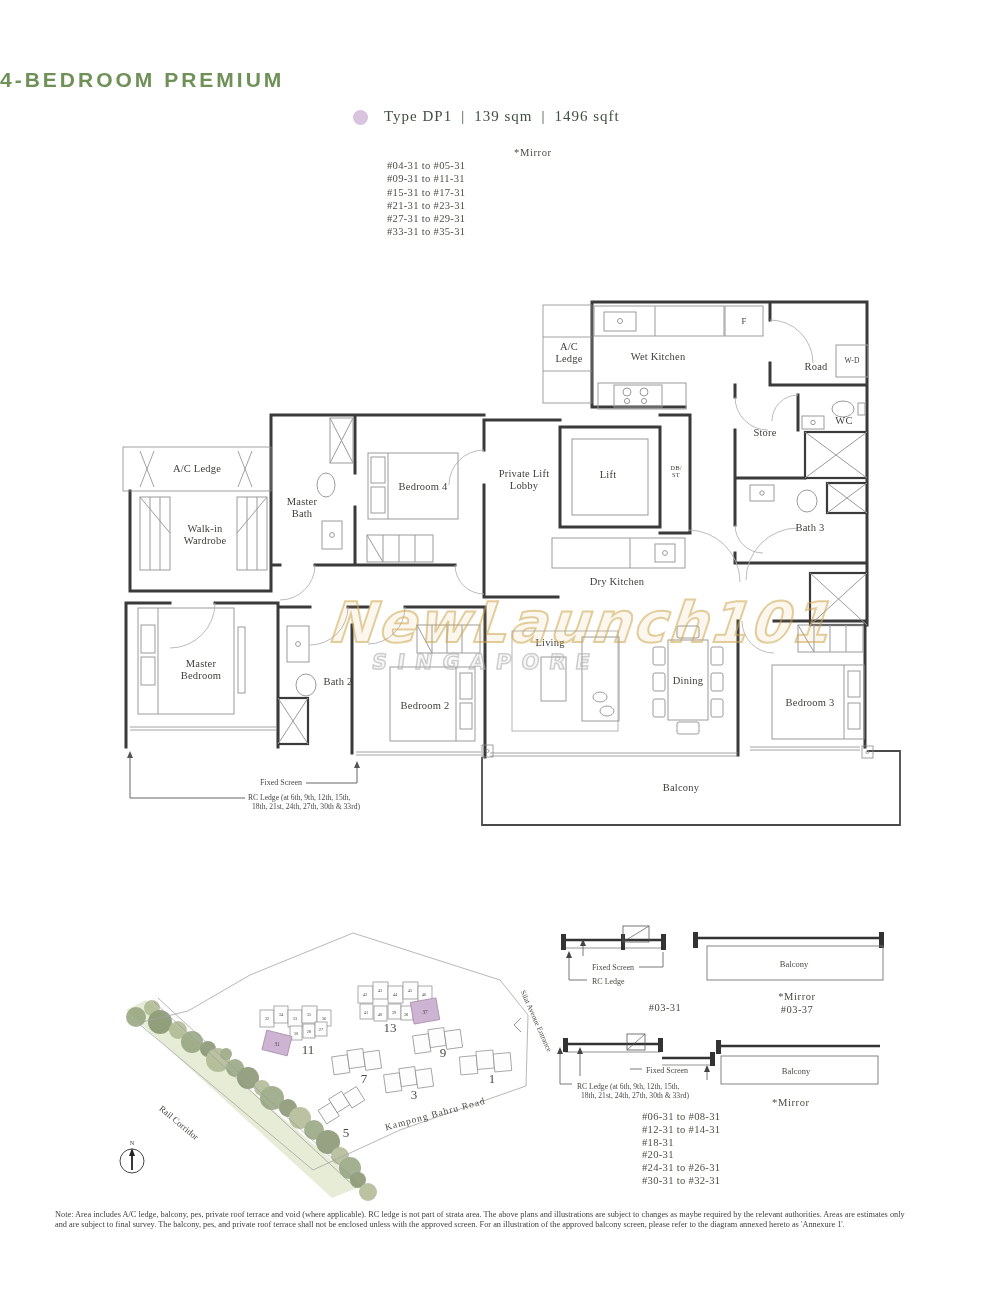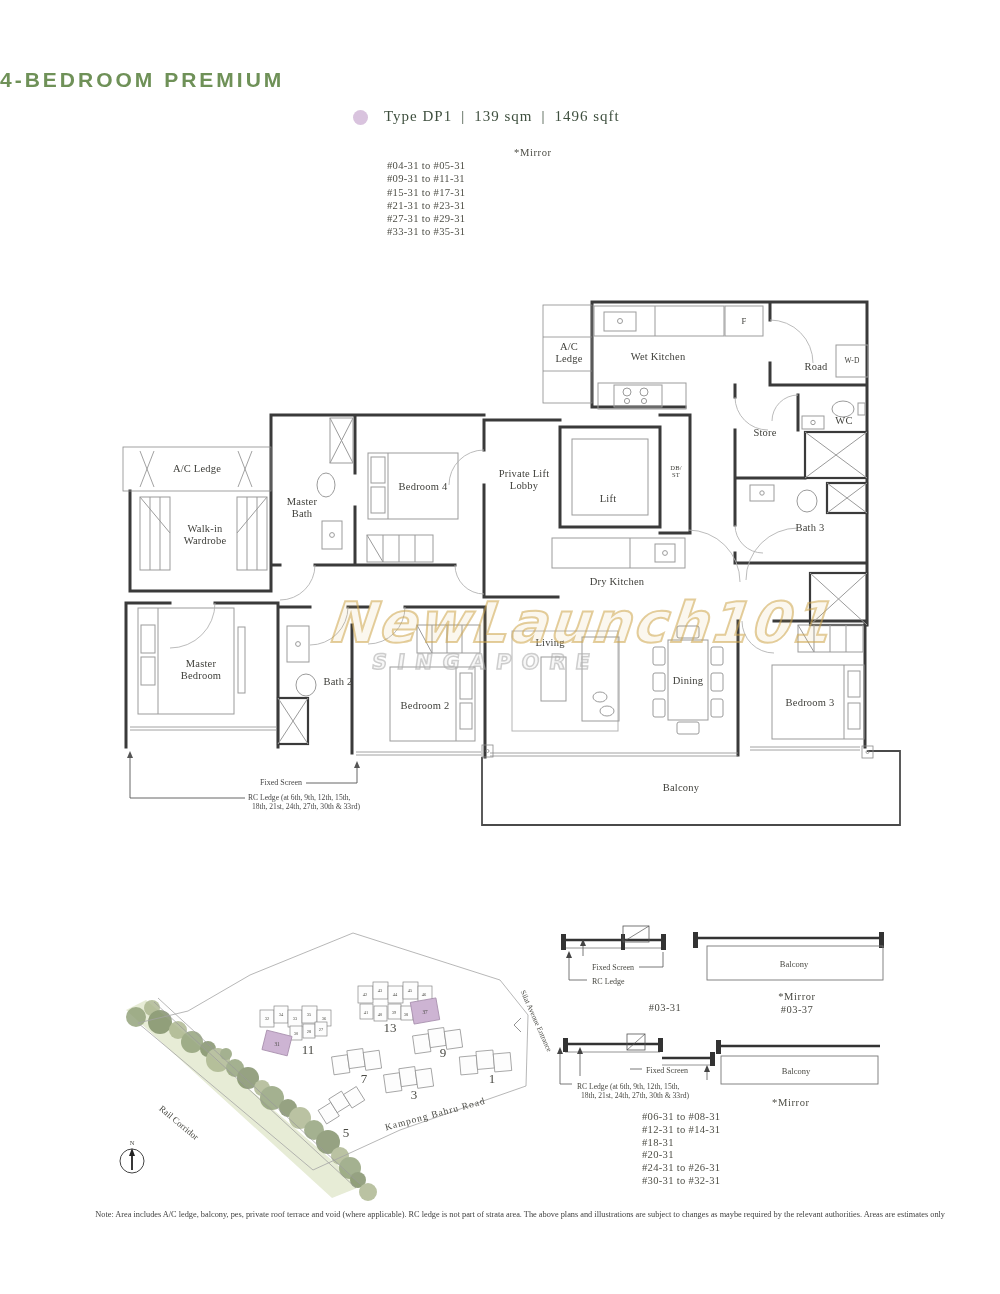--- a/index.html
+++ b/index.html
@@ -27,21 +27,21 @@
   .anno{position:absolute;font-size:8px;color:#474747;white-space:nowrap;}
   .anno.f7{font-size:7.6px;}
   .wm1{position:absolute;left:333px;top:590px;width:420px;font-family:"DejaVu Sans", sans-serif;
        font-weight:bold;font-style:italic;font-size:56px;letter-spacing:2px;
        color:rgba(213,176,92,0.10);-webkit-text-stroke:2px rgba(205,166,77,0.55);
        transform:skewX(-8deg);white-space:nowrap;}
   .wm2{position:absolute;left:372px;top:650px;font-family:"DejaVu Sans", sans-serif;
        font-weight:bold;font-size:21px;letter-spacing:10px;
        color:rgba(190,190,190,0.12);-webkit-text-stroke:1.5px rgba(175,175,175,0.6);
        transform:skewX(-8deg);white-space:nowrap;}
-  .note{position:absolute;left:55px;top:1210px;width:890px;text-align:right;
+  .note{position:absolute;left:55px;top:1210px;width:890px;text-align:left;
         font-size:8.3px;line-height:10.4px;color:#3e3e3e;}
   svg text{font-family:"Liberation Serif", serif;fill:#4a4a44;}
   .wall{stroke:#3a3a3a;stroke-width:3;fill:none;stroke-linecap:square;}
   .wall2{stroke:#3a3a3a;stroke-width:2.2;fill:none;}
   .balc{stroke:#4a4a4a;stroke-width:1.8;fill:none;}
   .thin{stroke:#9b9b9b;stroke-width:1;fill:none;}
   .thin2{stroke:#b5b5b5;stroke-width:1;fill:none;}
   .win{stroke:#8a8a8a;stroke-width:.8;fill:none;}
   .door{stroke:#b3b3b3;stroke-width:.9;fill:none;}
   .lead{stroke:#555;stroke-width:.9;fill:none;}
@@ -217,21 +217,21 @@
     <div class="rl" style="left:548px;top:72px;">Wet Kitchen</div>
     <div class="rl f8" style="left:634px;top:37px;">F</div>
     <div class="rl" style="left:706px;top:82px;">Road</div>
     <div class="rl f7" style="left:742px;top:76px;">W-D</div>
     <div class="rl" style="left:710px;top:136px;margin-left:24px;">WC</div>
     <div class="rl" style="left:655px;top:148px;">Store</div>
     <div class="rl" style="left:87px;top:184px;">A/C Ledge</div>
     <div class="rl wrap" style="left:192px;top:222px;width:48px;">Master Bath</div>
     <div class="rl" style="left:313px;top:202px;">Bedroom 4</div>
     <div class="rl wrap" style="left:414px;top:194px;width:56px;">Private Lift Lobby</div>
-    <div class="rl" style="left:498px;top:190px;margin-top:24px;">Lift</div>
+    <div class="rl" style="left:498px;top:190px;">Lift</div>
     <div class="rl wrap f6" style="left:566px;top:186px;width:20px;">DB/ ST</div>
     <div class="rl" style="left:700px;top:243px;">Bath 3</div>
     <div class="rl wrap" style="left:95px;top:249px;width:64px;">Walk-in Wardrobe</div>
     <div class="rl" style="left:507px;top:297px;">Dry Kitchen</div>
     <div class="rl wrap" style="left:91px;top:384px;width:66px;">Master Bedroom</div>
     <div class="rl" style="left:228px;top:397px;">Bath 2</div>
     <div class="rl" style="left:315px;top:421px;">Bedroom 2</div>
     <div class="rl" style="left:440px;top:358px;">Living</div>
     <div class="rl" style="left:578px;top:396px;">Dining</div>
     <div class="rl" style="left:700px;top:418px;">Bedroom 3</div>
@@ -413,15 +413,16 @@
     <div>#06-31 to #08-31</div>
     <div>#12-31 to #14-31</div>
     <div>#18-31</div>
     <div>#20-31</div>
     <div>#24-31 to #26-31</div>
     <div>#30-31 to #32-31</div>
   </div>
 
   <div class="note">
     <div>Note: Area includes A/C ledge, balcony, pes, private roof terrace and void (where applicable). RC ledge is not part of strata area. The above plans and illustrations are subject to changes as maybe required by the relevant authorities. Areas are estimates only</div>
+    <div>and are subject to final survey. The balcony, pes, and private roof terrace shall not be enclosed unless with the approved screen. For an illustration of the approved balcony screen, please refer to the diagram annexed hereto as 'Annexure 1'.</div>
   </div>
 
 </div>
 
 </body></html>

